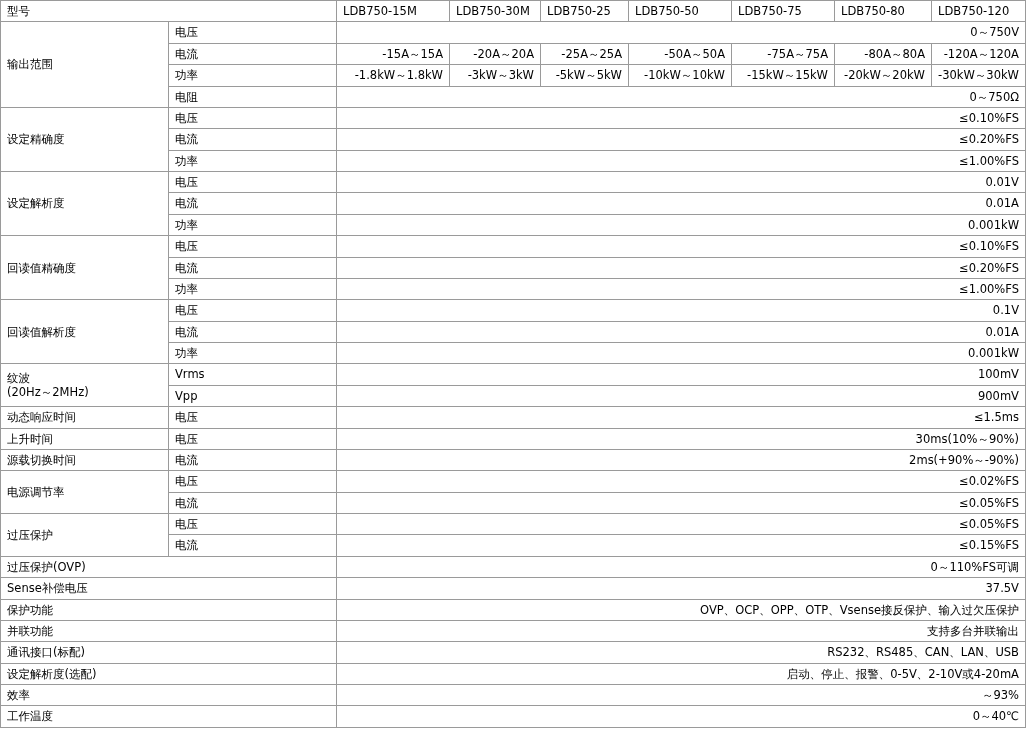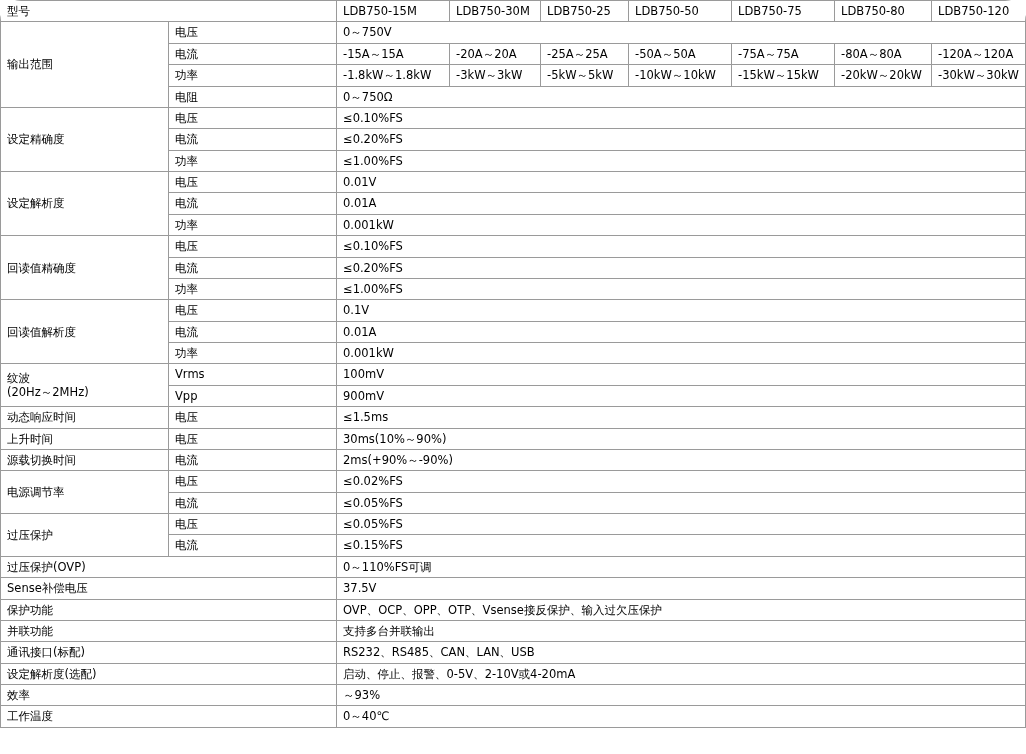--- a/index.html
+++ b/index.html
@@ -11,21 +11,20 @@
     font-family: "DejaVu Sans", "Liberation Sans", sans-serif;
     font-size: 11.5px;
     color: #000000;
   }
   #sheet {
     width: 1026px;
     height: 754px;
     position: relative;
     overflow: hidden;
     background: #ffffff;
-    border-radius: 21px;
   }
   table.spec {
     border-collapse: collapse;
     table-layout: fixed;
     width: 1025px;
     margin: 0;
   }
   table.spec td {
     border: 1px solid #9a9a9a;
     padding: 3px 6px;
@@ -37,20 +36,21 @@
   }
   td.model { text-align: left; }
   .first-col {
     padding-left: 8px;
   }
   .sub-col {
     padding-left: 12px;
   }
   .val-col {
     padding-left: 8px;
+    text-align: right;
   }
   .two-line {
     white-space: normal;
     line-height: 1.45;
   }
 </style>
 </head>
 <body>
 
 <div id="sheet">

